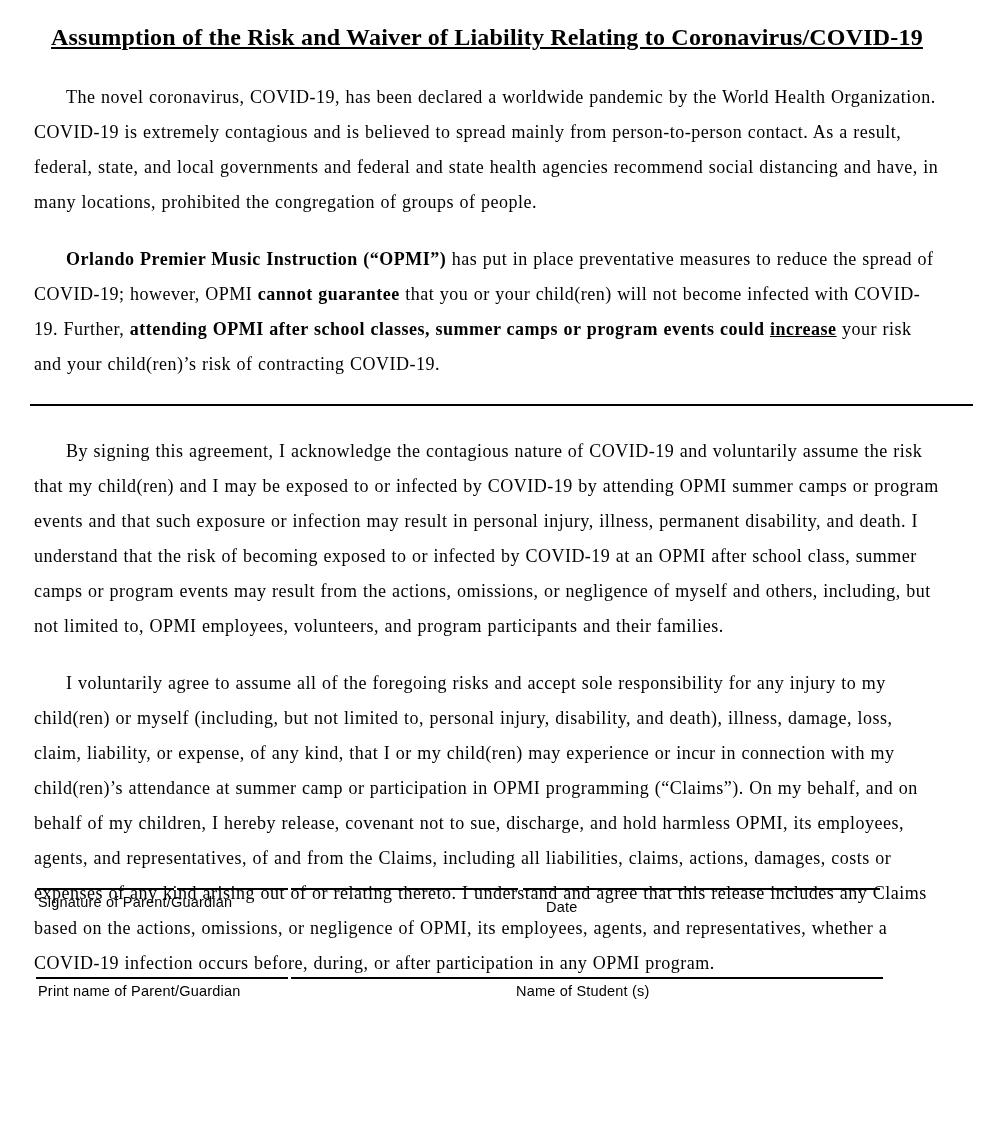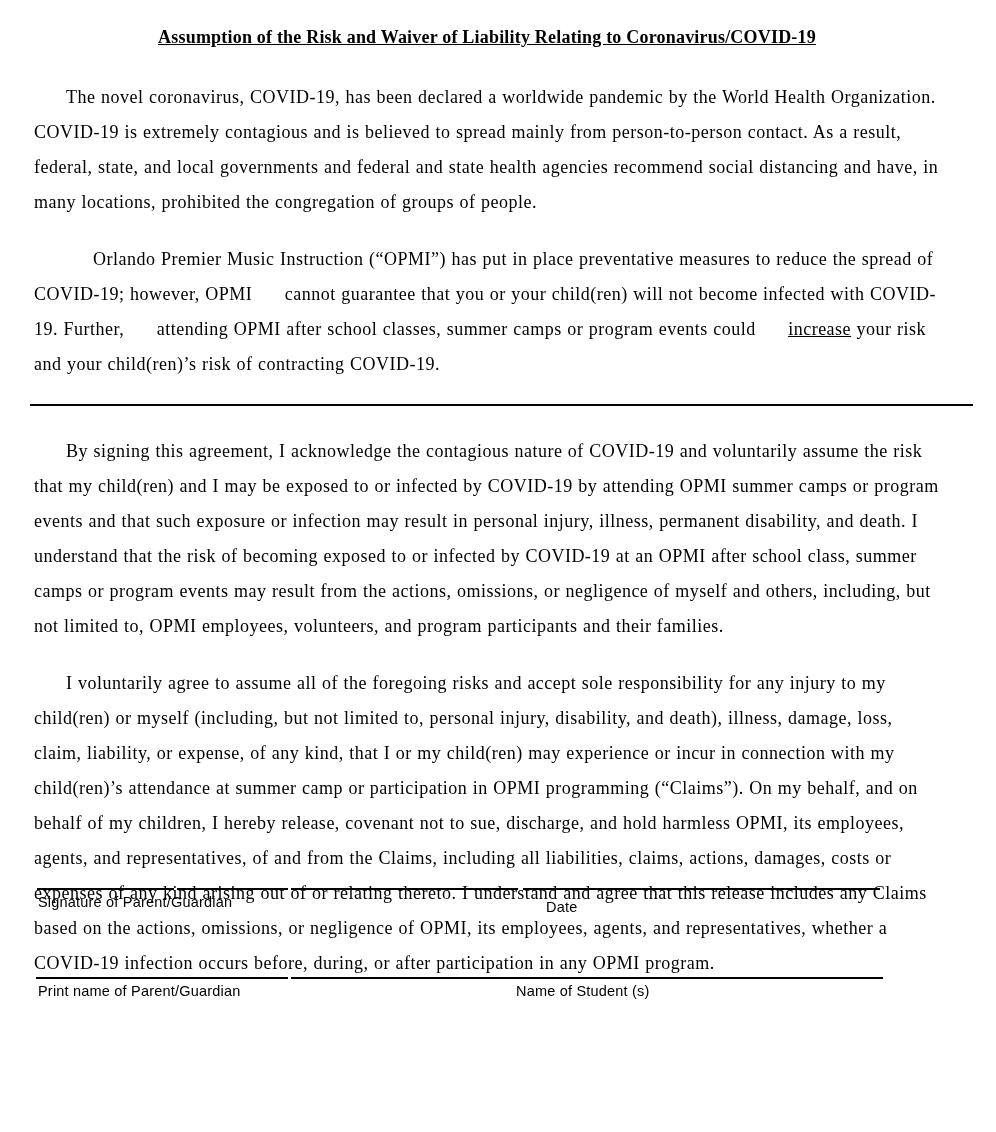--- a/index.html
+++ b/index.html
@@ -9,37 +9,37 @@
     height: 1132px;
     background: #ffffff;
     color: #000000;
     font-family: "Liberation Serif", "DejaVu Serif", serif;
     box-sizing: border-box;
     padding: 24px 56px 0 34px;
     overflow: hidden;
   }
   h1.doc-title {
     margin: 0 0 30px 0;
-    font-size: 18px;
+    font-size: 24px;
     line-height: 26px;
     font-weight: bold;
     text-decoration: underline;
     text-align: center;
     letter-spacing: 0.2px;
   }
   p.para {
     margin: 0 0 22px 0;
     font-size: 18px;
     line-height: 35px;
     text-indent: 32px;
     letter-spacing: 0.5px;
     word-spacing: 0.5px;
   }
   p.para.last { margin-bottom: 12px; }
-  .b { font-weight: normal; margin-left: 27px; }
+  .b { font-weight: bold; }
   .u { text-decoration: underline; text-align: center; }
   hr.divider {
     border: none;
     border-top: 2px solid #000000;
     margin: 22px 0 28px -4px;
     width: 943px;
   }
   .sig-block { position: absolute; left: 0; top: 0; width: 996px; height: 1132px; margin-top: 11px; }
   .seg { position: absolute; height: 2px; background: #000000; }
   .r1s1 { left: 37px;  top: 877px; width: 137px; }

